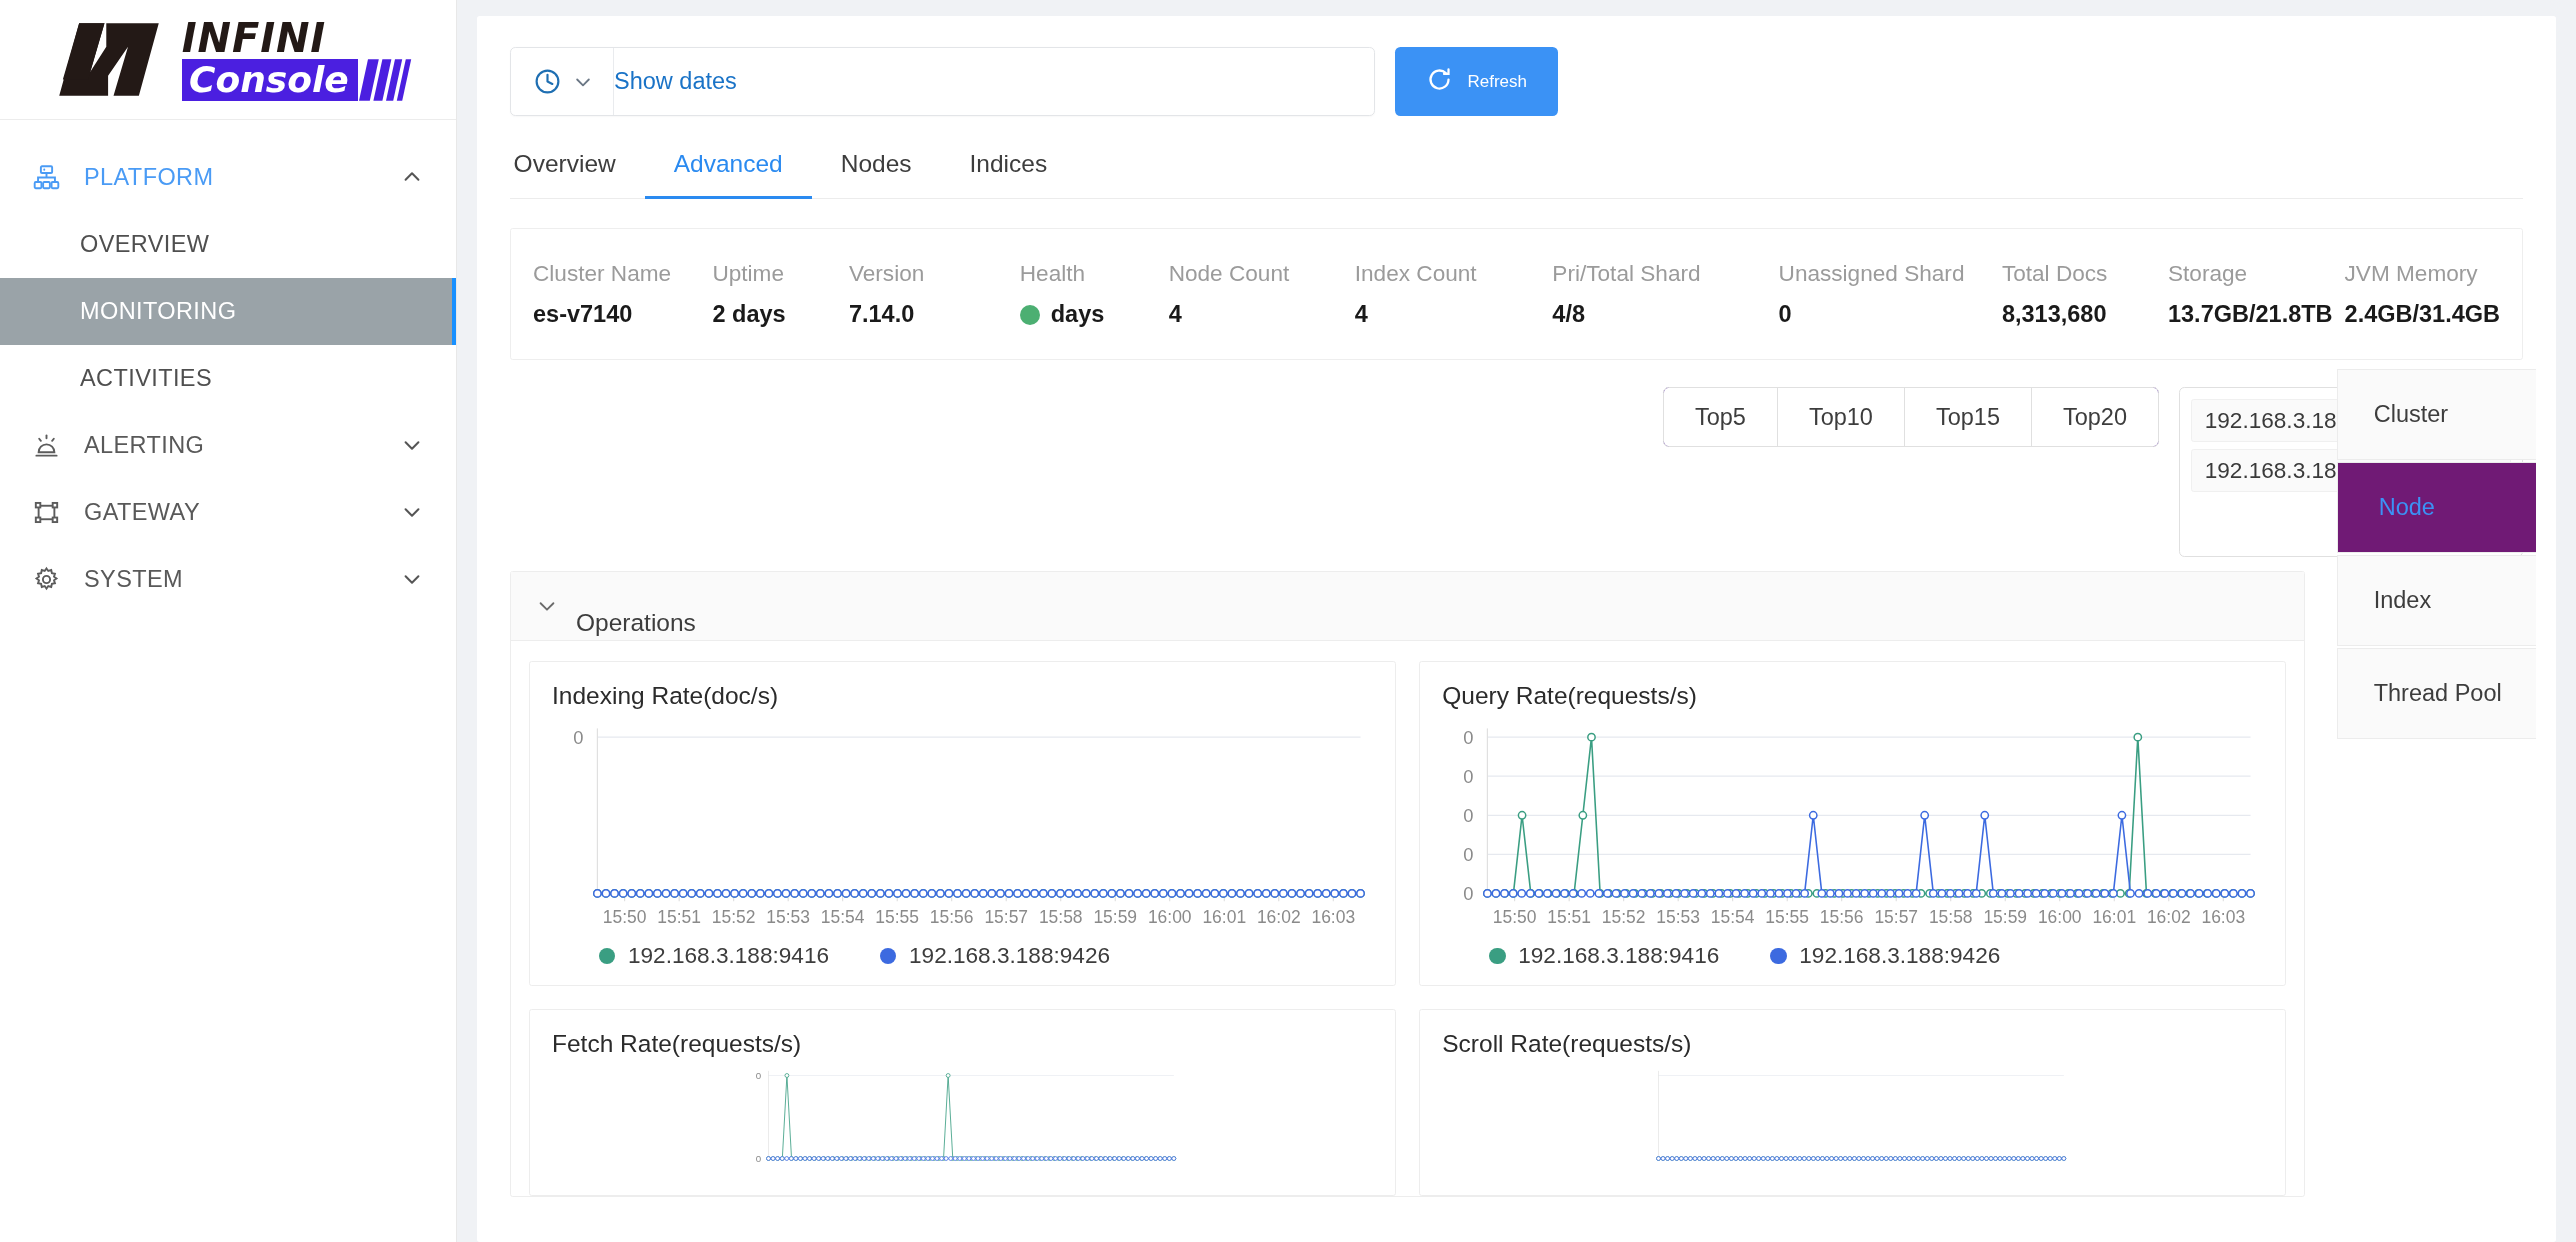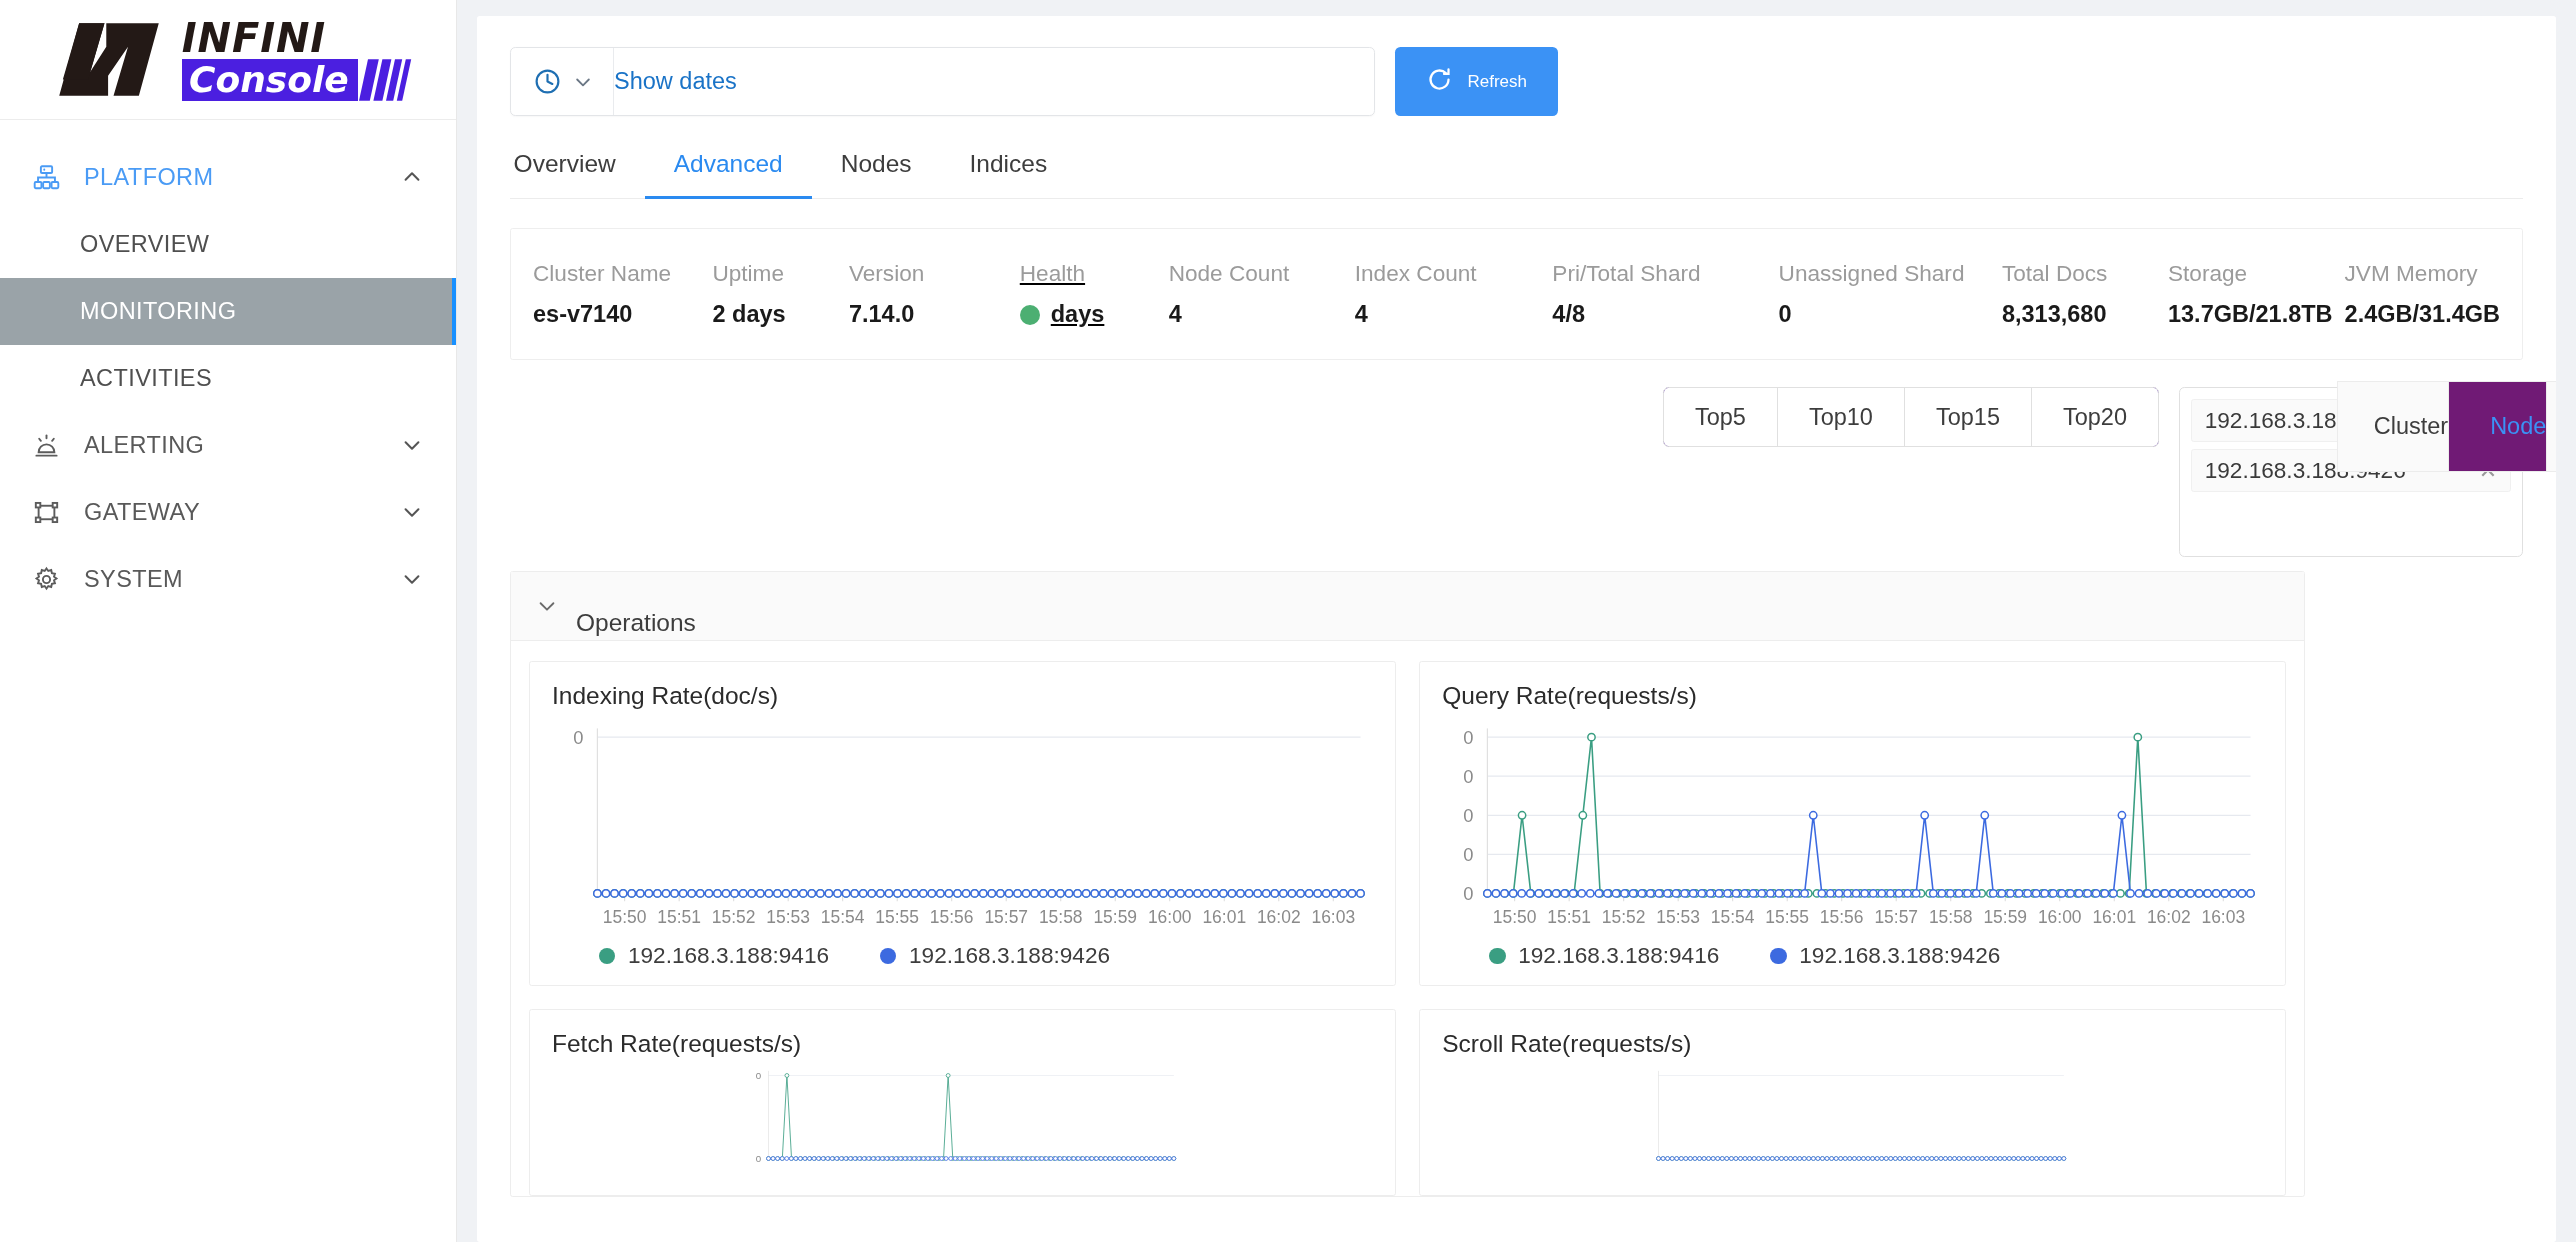--- a/index.html
+++ b/index.html
@@ -176,21 +176,21 @@
     background: #fafafa; border: 0.9px solid #f0f0f0; border-radius: 2.7px;
     height: 43px; padding: 0 11px 0 12.7px; margin-bottom: 7.2px;
   }
   .node-tag-label { font-size: 22.6px; color: #3a3a3a; }
   .node-tag-close {
     font-size: 22px; color: #9a9a9a; cursor: pointer;
     padding: 0 1.8px; line-height: 1;
   }
   .side-tabs {
     position: absolute; right: -12.7px; top: -18px;
-    width: 199px; display: flex; flex-direction: row; margin-top: 12px;
+    width: 199px; display: flex; flex-direction: column;
   }
   .side-tab {
     height: 91px; display: flex; align-items: center;
     padding-left: 36px; font-size: 23.5px; color: #3d3d3d;
     background: #fafafa; border: 0.9px solid #ececec;
     border-right: none; cursor: pointer; margin-bottom: 1.8px;
   }
   .side-tab.active {
     background: #701a75; color: #3b92f5;
     border-color: #ececec;
@@ -392,21 +392,21 @@
             <div class="stat-value">
               <span>2 days</span>
             </div>
           </div>
           <div class="stat" style="width: 179px;">
             <div class="stat-label">Version</div>
             <div class="stat-value">
               <span>7.14.0</span>
             </div>
           </div>
-          <div class="stat" style="width: 156px; text-decoration: underline;">
+          <div class="stat" style="width: 156px;">
             <div class="stat-label">Health</div>
             <div class="stat-value">
               <span class="health-dot" style="background: rgb(76, 175, 114);"></span>
               <span>days</span>
             </div>
           </div>
           <div class="stat" style="width: 195px;">
             <div class="stat-label">Node Count</div>
             <div class="stat-value">
               <span>4</span>

